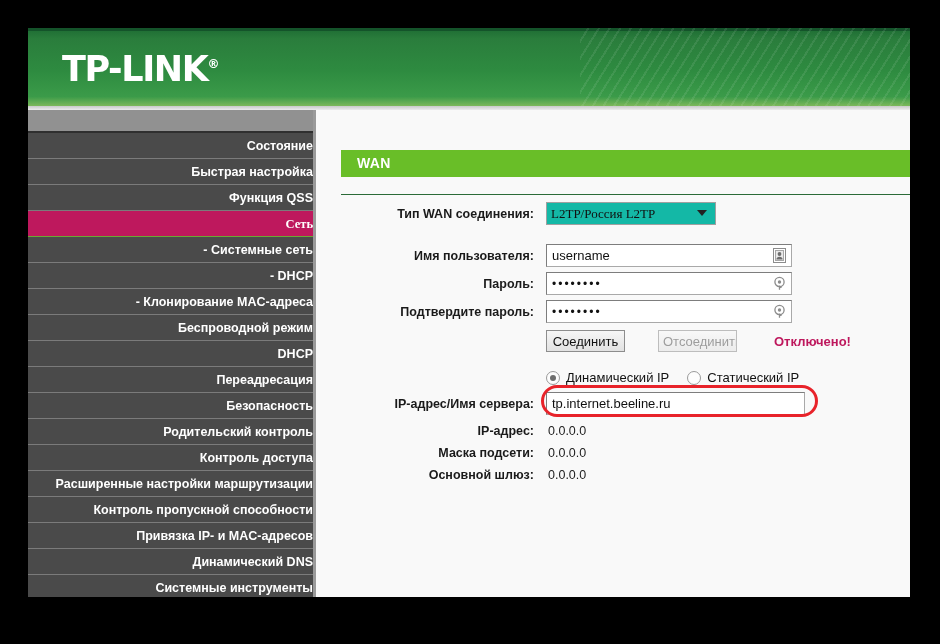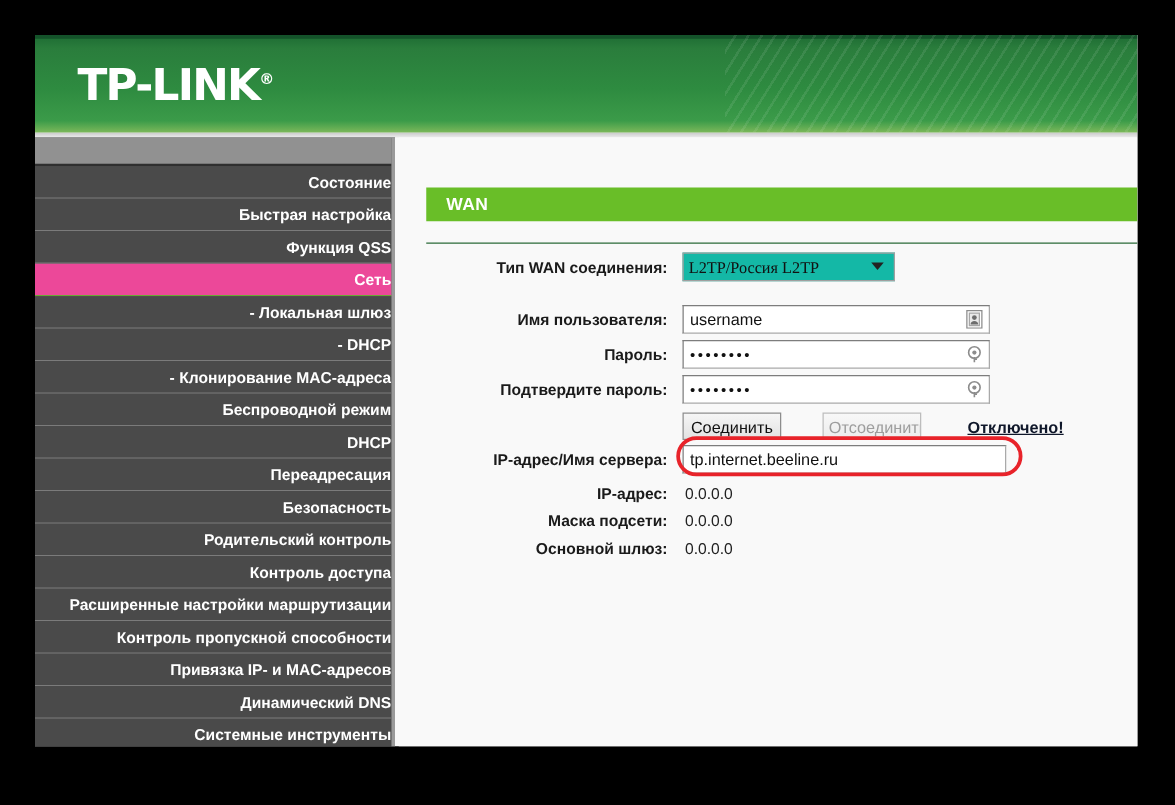--- a/index.html
+++ b/index.html
@@ -106,23 +106,24 @@
     border-bottom: 1px solid #7b7b7b;
     box-sizing: border-box;
     white-space: nowrap;
     overflow: hidden;
   }
   .menu-item.sub {
     padding-left: 30px;
     font-weight: bold;
   }
   .menu-item.active {
-    background: #ec4899;
+    background: #be185d;
     color: #ffffff;
     border-bottom: 1px solid #6aa834;
+    font-family: Liberation Serif, serif;
   }
   .menu-item.sub-active {
     color: #7cbd3e;
   }
 
   
   .content {
     position: absolute;
     left: 291px;
     top: 0;
@@ -246,24 +247,23 @@
   .btn.connect { width: 79px; }
   .btn.disconnect {
     width: 79px;
     margin-left: 10px;
     color: #9d9d9d;
     background: linear-gradient(to bottom, #f8f8f8, #ececec);
     border-color: #bdbdbd;
   }
   .status-text {
     margin-left: 14px;
-    color: #0f172a;
+    color: #be185d;
     font-size: 13px;
     font-weight: bold;
-    text-decoration: underline;
   }
 
   
   .radio-row { margin-top: 18px; margin-bottom: 7px; }
   .radio-group { display: flex; align-items: center; }
   .radio-opt { display: flex; align-items: center; margin-right: 18px; }
   .radio {
     width: 12px; height: 12px;
     border-radius: 50%;
     border: 1px solid #9a9a9a;
@@ -323,21 +323,21 @@
 
   <div class="body-wrap">
 
     <div class="sidebar">
       <div class="sidebar-topbar"></div>
       <div id="menu-container">
           <div class="menu-item">Состояние</div>
           <div class="menu-item">Быстрая настройка</div>
           <div class="menu-item">Функция QSS</div>
           <div class="menu-item active">Сеть</div>
-          <div class="menu-item sub">- Локальная шлюз</div>
+          <div class="menu-item sub">- Системные сеть</div>
           <div class="menu-item sub">- DHCP</div>
           <div class="menu-item sub">- Клонирование MAC-адреса</div>
           <div class="menu-item">Беспроводной режим</div>
           <div class="menu-item">DHCP</div>
           <div class="menu-item">Переадресация</div>
           <div class="menu-item">Безопасность</div>
           <div class="menu-item">Родительский контроль</div>
           <div class="menu-item">Контроль доступа</div>
           <div class="menu-item">Расширенные настройки маршрутизации</div>
           <div class="menu-item">Контроль пропускной способности</div>
@@ -413,20 +413,33 @@
 
         <div class="row btn-row">
           <div class="lbl"></div>
           <div class="fld" style="display:flex;align-items:center;gap:23px;">
             <button class="btn connect">Соединить</button>
             <button class="btn disconnect">Отсоединить</button>
             <span class="status-text">Отключено!</span>
           </div>
         </div>
 
+        <div class="row radio-row">
+          <div class="lbl"></div>
+          <div class="fld radio-group">
+            <span class="radio-opt">
+              <span class="radio checked"></span>
+              <span class="radio-label">Динамический IP</span>
+            </span>
+            <span class="radio-opt">
+              <span class="radio"></span>
+              <span class="radio-label">Статический IP</span>
+            </span>
+          </div>
+        </div>
 
         <div class="row server-row">
           <div class="lbl">IP-адрес/Имя сервера:</div>
           <div class="fld">
             <input class="txt server" type="text" value="tp.internet.beeline.ru" style="">
           </div>
           <div class="redbox"></div>
         </div>
 
         <div id="readonly-container">

